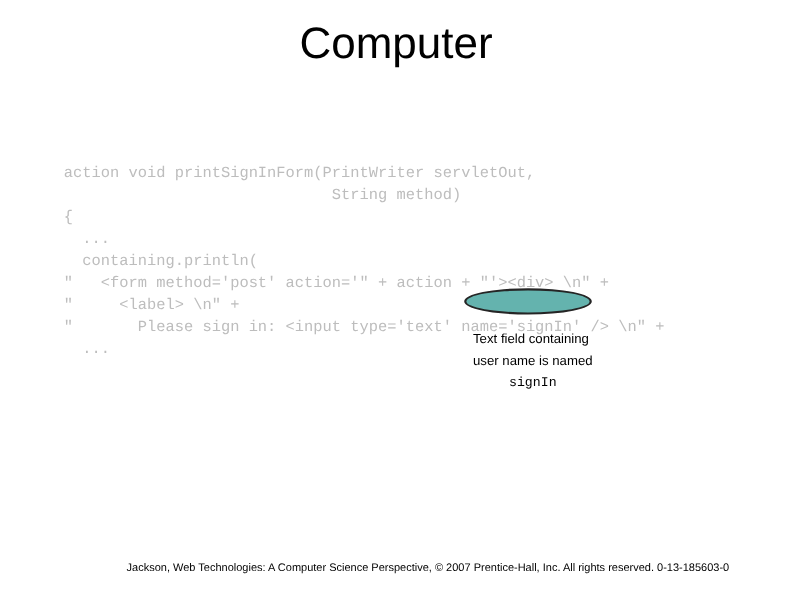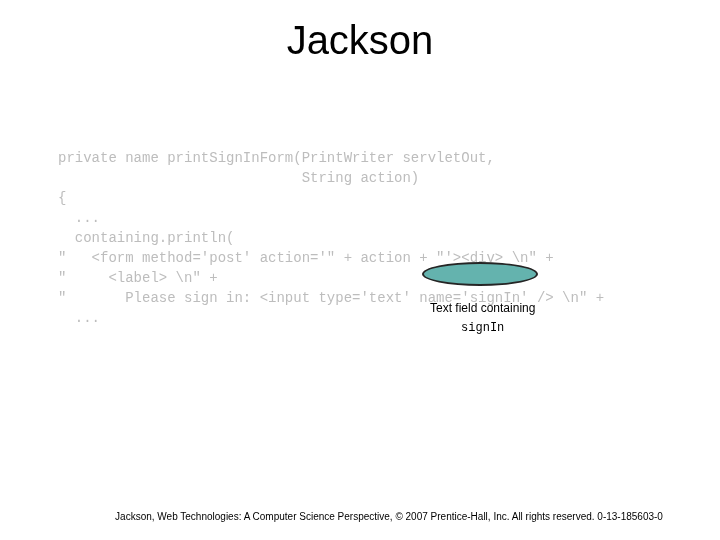--- a/index.html
+++ b/index.html
@@ -64,36 +64,37 @@
     font-size: 10px;
     color: #000;
     padding-left: 29px;
   }
 </style>
 </head>
 <body>
 
 <div class="slide">
 
-  <div class="title">Jackson</div>
+  <div class="title">Computer</div>
 
   <div class="code">
-<span>private name printSignInForm(PrintWriter servletOut,</span>
-<span>                             String action)</span>
+<span>action void printSignInForm(PrintWriter servletOut,</span>
+<span>                             String method)</span>
 <span>{</span>
 <span>  ...</span>
 <span>  containing.println(</span>
 <span>"   &lt;form method='post' action='" + action + "'&gt;&lt;div&gt; \n" +</span>
 <span>"     &lt;label&gt; \n" +</span>
 <span>"       Please sign in: &lt;input type='text' name='signIn' /&gt; \n" +</span>
 <span>  ...</span>
   </div>
 
   <div class="callout-oval" style="left:422px; top:262px; width:112px; height:20px;"></div>
 
   <div class="callout-text" style="left:430px; top:298px;">
     <div>Text field containing</div>
+    <div>user name is named</div>
     <div class="mono">signIn</div>
   </div>
 
   <div class="footer">Jackson, Web Technologies: A Computer Science Perspective, © 2007 Prentice-Hall, Inc. All rights reserved. 0-13-185603-0</div>
 
 </div>
 
 </body></html>

